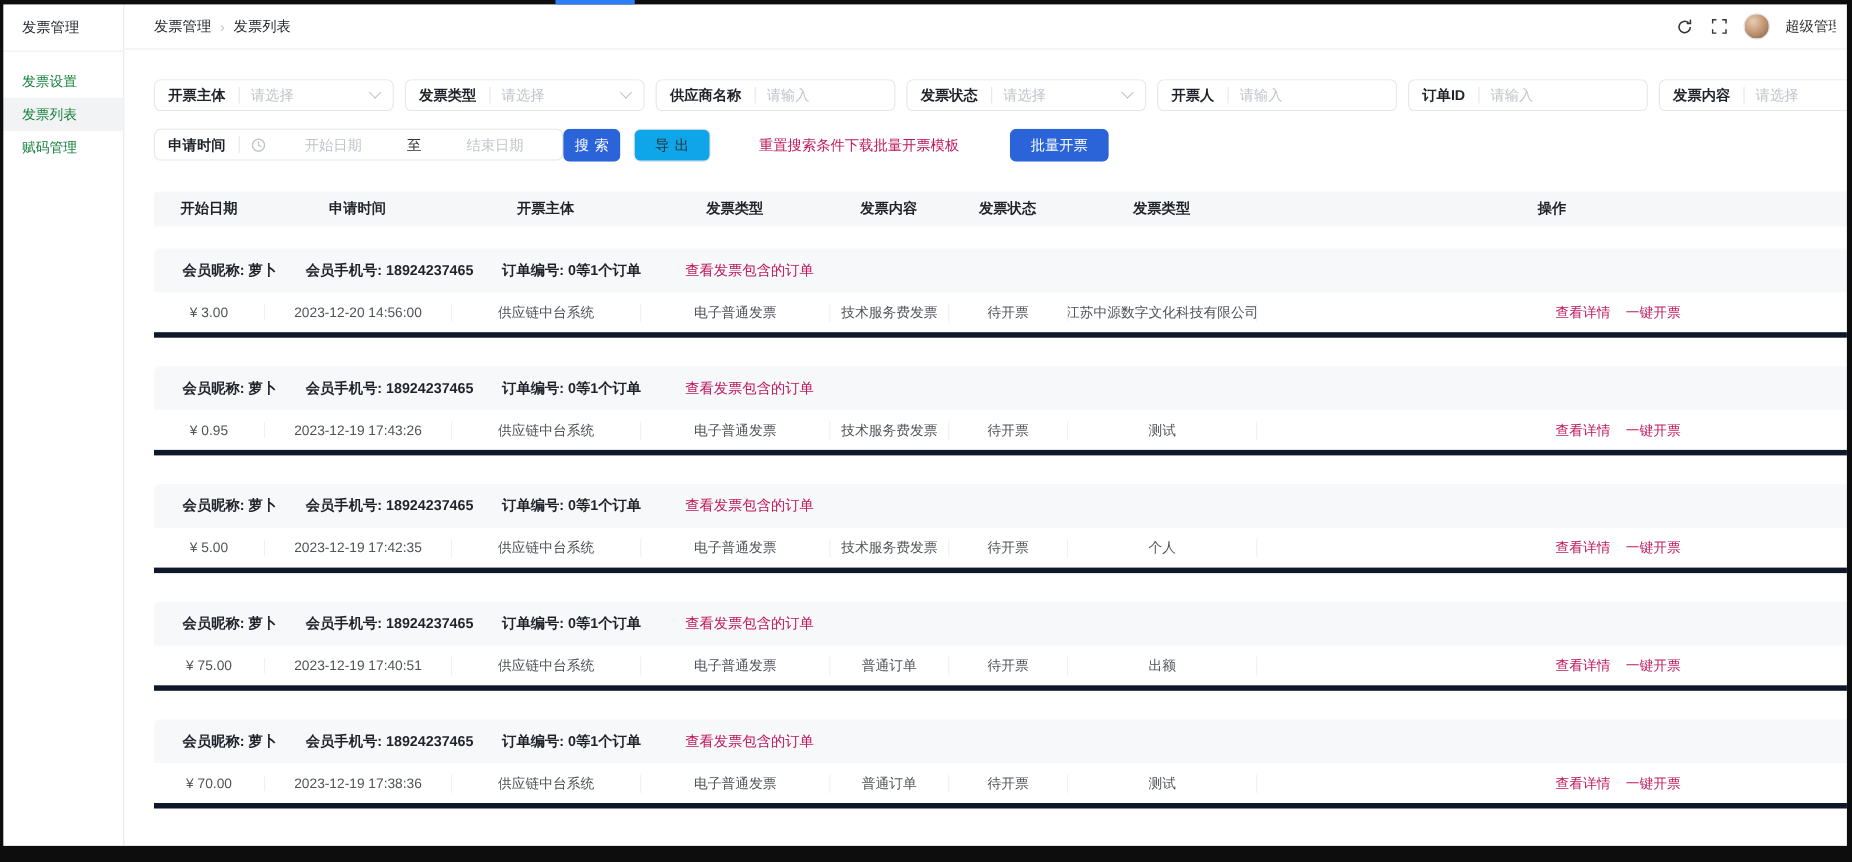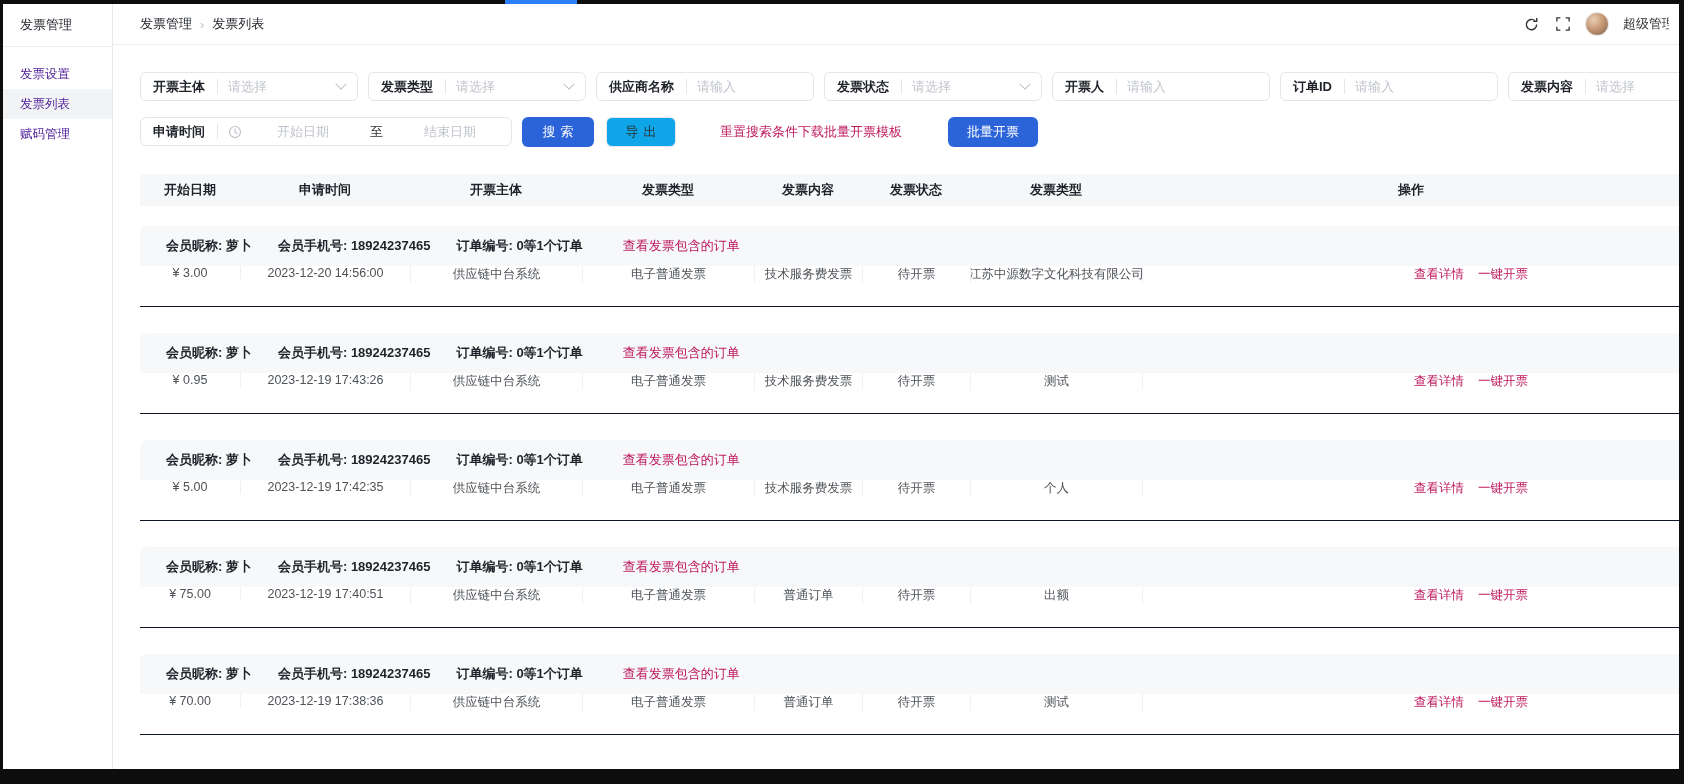--- a/index.html
+++ b/index.html
@@ -17,21 +17,21 @@
   .frame-bottom { position:absolute; left:0; bottom:0; width:1684px; height:15px; background:#0d0d0d; z-index:50; }
 
   
   .sidebar {
     position:absolute; left:3px; top:4px; bottom:15px; width:110px;
     background:#fff; border-right:1px solid #e8e9ec; z-index:10;
   }
   .sidebar-title { height:42px; line-height:42px; padding-left:17px; font-size:13px; color:#1f2329; }
   .sidebar-divider { height:1px; background:#eceef1; }
   .sidebar-menu { padding-top:12px; }
-  .sidebar-item { height:30px; line-height:30px; padding-left:17px; font-size:12.5px; color:#4c1d95; cursor:pointer; }
+  .sidebar-item { height:30px; line-height:30px; padding-left:17px; font-size:12.5px; color:#15803d; cursor:pointer; }
   .sidebar-item.active { background:#f2f3f5; }
 
   
   .main { position:absolute; left:113px; top:4px; right:5px; bottom:15px; background:#fff; overflow:hidden; }
   .topbar {
     height:41px; border-bottom:1px solid #eceef1; display:flex; align-items:center;
     padding:0 10px 0 27px;
   }
   .breadcrumb { display:flex; align-items:center; gap:8px; font-size:13px; color:#1f2329; }
   .crumb-sep { color:#c0c4cc; font-size:13px; }
@@ -62,21 +62,21 @@
   .filter-row2 { display:flex; align-items:center; height:29px; margin-top:16px; }
   .date-field { width:372px; }
   .clock-icon { flex:none; margin-left:10px; color:#c0c4cc; display:flex; }
   .date-start,.date-end { flex:1; text-align:center; font-size:13px; color:#c0c4cc; }
   .date-to { flex:none; font-size:13px; color:#303133; padding:0 6px; }
   .btn {
     height:30px; border-radius:6px; font-size:13px; display:inline-flex; align-items:center; justify-content:center;
     cursor:pointer; border:1px solid transparent; white-space:nowrap;
   }
   .btn-primary { background:#2b63d9; color:#fff; }
-  .btn-search { width:72px; margin-left:10px; letter-spacing:5px; padding-left:5px; }
+  .btn-search { width:52px; letter-spacing:5px; padding-left:5px; }
   .btn-export { width:70px; margin-left:12px; background:#0ea5e9; border-color:#e5e6eb; color:#303133; letter-spacing:5px; padding-left:5px; }
   .link { color:#be185d; font-size:13px; cursor:pointer; text-decoration:none; white-space:nowrap; }
   .lnk1 { margin-left:44px; }
   .lnk2 { }
   .btn-batch { width:90px; margin-left:46px; }
 
   
   .table { margin-top:28px; width:1544px; }
   .thead {
     display:flex; align-items:center; height:32px; background:#f6f7f9; border-radius:4px 4px 0 0;
@@ -86,21 +86,21 @@
   .c1{width:100px;} .c2{width:170px;} .c3{width:172px;} .c4{width:172px;}
   .c5{width:108px;} .c6{width:108px;} .c7{width:172px;} .c8{width:538px;}
   .group { margin-top:26px; }
   .group:first-of-type { margin-top:20px; }
   .group-head {
     height:40px; background:#f7f8fa; border-radius:6px 6px 0 0;
     display:flex; align-items:center; padding-left:26px; font-size:13px;
   }
   .gh-item { font-weight:bold; color:#1f2329; margin-right:26px; white-space:nowrap; }
   .gh-link { margin-left:14px; }
-  .grow { display:flex; align-items:flex-start; height:41px; border-bottom:1px solid #0f172a; background:#fff; position:relative; }
+  .grow { display:flex; align-items:center; height:41px; border-bottom:5px solid #0f172a; background:#fff; position:relative; }
   .td {
     flex:none; display:flex; align-items:center; justify-content:center;
     font-size:12.5px; color:#4e5358; border-left:1px solid #eef0f3; overflow:hidden; white-space:nowrap;
   }
   .td:first-child { border-left:none; }
   .td-action { width:426px; justify-content:flex-end; padding-right:40px; gap:14px; }
   .td-strip { width:112px; border-left:1px solid #eef0f3; }
   .action-link { font-size:12.5px; }
 </style>
 </head>

